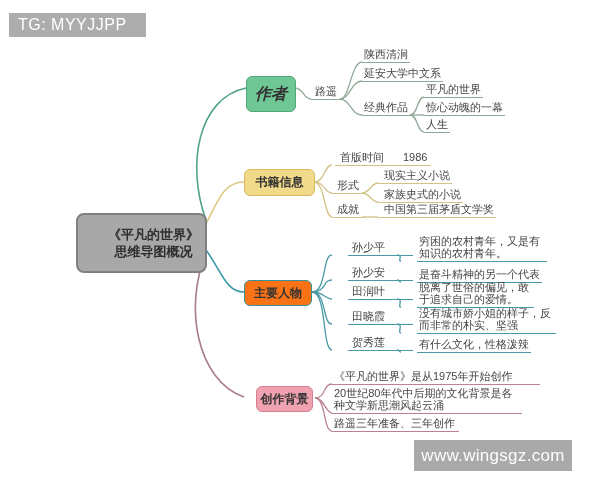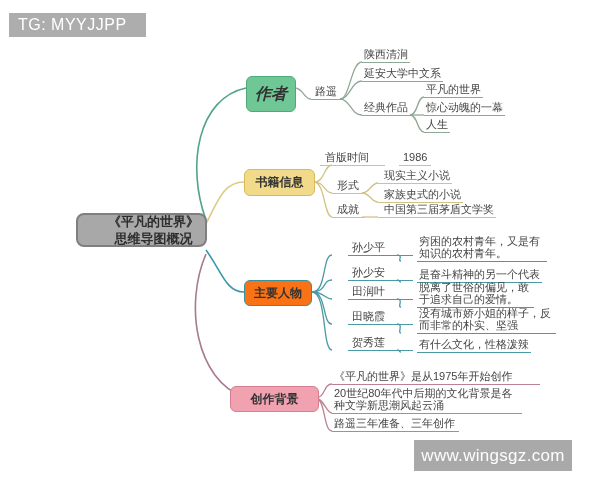--- a/index.html
+++ b/index.html
@@ -22,28 +22,28 @@
   
   #wires{position:absolute;left:0;top:0;width:600px;height:480px;}
   #wires path,#wires line{fill:none;}
   
   .node{
     position:absolute;box-sizing:border-box;border-radius:6px;
     display:flex;align-items:center;justify-content:center;
     color:#333;font-weight:bold;
   }
   .root-node{
-    left:76px;top:213px;width:131px;height:34px;border-radius:8px;
+    left:76px;top:213px;width:131px;height:60px;border-radius:8px;
     background:#a8a8a8;border:2px solid #7f7f7f;
     flex-direction:column;font-size:13px;line-height:17px;color:#2e2e2e;padding-left:24px;
   }
   .n-author{left:246px;top:76px;width:50px;height:36px;background:#6fc795;border:1.5px solid #4fa878;font-size:16px;font-style:italic;}
   .n-book{left:244px;top:169px;width:71px;height:27px;background:#f1da8a;border:1.5px solid #d8b95c;font-size:12px;}
   .n-chars{left:244px;top:280px;width:68px;height:26px;background:#f97316;border:1.5px solid #36929e;font-size:12px;}
-  .n-bg{left:230px;top:386px;width:89px;height:26px;background:#f0a2b0;border:1.5px solid #d67f90;font-size:12px;}
+  .n-bg{left:256px;top:386px;width:57px;height:26px;background:#f0a2b0;border:1.5px solid #d67f90;font-size:12px;}
   
   .leaf{
     position:absolute;display:inline-block;font-size:11px;line-height:12px;
     color:#444;padding:0 2px 2px 2px;white-space:nowrap;
     border-bottom:1.3px solid #999;
   }
   .leaf.wrap{white-space:normal;line-height:11.5px;word-break:break-all;}
   .ln-author{border-color:#8fa896;}
   .ln-book{border-color:#d2c285;}
   .ln-chars{border-color:#4a9aa6;margin-left:16px;}
@@ -116,21 +116,21 @@
   <div class="node n-bg">创作背景</div>
 
   <div class="leaf ln-author" style="left:311px;top:85px;padding-left:4px;padding-right:5px;">路遥</div>
   <div class="leaf ln-author" style="left:362px;top:48px;">陕西清涧</div>
   <div class="leaf ln-author" style="left:362px;top:67px;">延安大学中文系</div>
   <div class="leaf ln-author" style="left:362px;top:101px;padding-right:4px;">经典作品</div>
   <div class="leaf ln-author" style="left:424px;top:83px;">平凡的世界</div>
   <div class="leaf ln-author" style="left:424px;top:101px;">惊心动魄的一幕</div>
   <div class="leaf ln-author" style="left:424px;top:118px;">人生</div>
 
-  <div class="leaf ln-book" style="left:320px;top:151px;padding-left:5px;padding-right:16px;text-align:right;">首版时间</div>
+  <div class="leaf ln-book" style="left:335px;top:151px;padding-left:5px;padding-right:16px;text-align:right;">首版时间</div>
   <div class="leaf ln-book" style="left:399px;top:151px;padding:0 4px 2px;">1986</div>
   <div class="leaf ln-book" style="left:332px;top:179px;padding-left:5px;padding-right:6px;">形式</div>
   <div class="leaf ln-book" style="left:378px;top:169px;padding-left:6px;">现实主义小说</div>
   <div class="leaf ln-book" style="left:378px;top:188px;padding-left:6px;">家族史式的小说</div>
   <div class="leaf ln-book" style="left:332px;top:203px;padding-left:5px;padding-right:6px;">成就</div>
   <div class="leaf ln-book" style="left:378px;top:203px;padding-left:6px;">中国第三届茅盾文学奖</div>
 
   <div class="leaf ln-chars" style="left:332px;top:241px;padding-left:4px;padding-right:28px;">孙少平</div>
   <div class="leaf wrap ln-chars" style="left:401px;top:236px;width:126px;">穷困的农村青年，又是有知识的农村青年。</div>
   <div class="leaf ln-chars" style="left:332px;top:266px;padding-left:4px;padding-right:28px;">孙少安</div>

